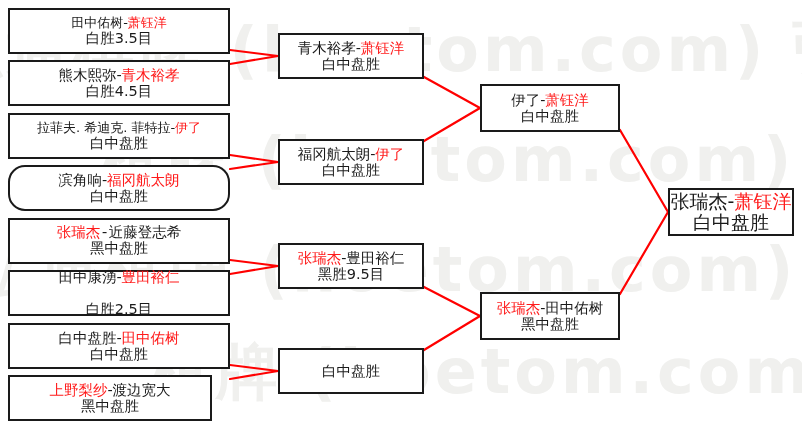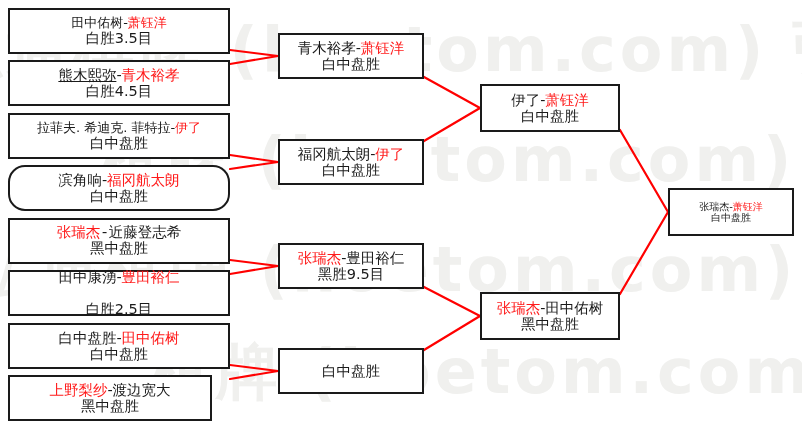--- a/index.html
+++ b/index.html
@@ -79,21 +79,21 @@
 
   
   .col-1 { left: 8px;   width: 222px; height: 46px; }
   .col-2 { left: 278px; width: 146px; height: 46px; }
   .col-3 { left: 480px; width: 140px; height: 48px; }
   .col-4 { left: 668px; width: 126px; height: 48px; }
 
   .col-1 .mb-line { font-size: 14.5px; }
   .col-2 .mb-line { font-size: 14.5px; }
   .col-3 .mb-line { font-size: 14.5px; }
-  .col-4 .mb-line { font-size: 10px; }
+  .col-4 .mb-line { font-size: 19px; }
 
   .narrow-text .mb-line.players { font-size: 13px; }
 </style>
 </head>
 <body>
 
 <div id="bracket-root">
 
   <div id="watermark-layer">
     <div class="wm-row wm-r1">弘通棋牌 (hoetom.com) 弘通</div>
@@ -119,21 +119,21 @@
         <line x1="620" y1="130" x2="668" y2="212"></line>
         <line x1="620" y1="294" x2="668" y2="212"></line>
       </g>
   </svg>
 
   <div class="match-box col-1 narrow-text" style="left: 8px; top: 8px; width: 222px; height: 46px; border-color: rgb(26, 26, 26);">
     <span class="mb-line players"><span class="p-black" style="color: rgb(26, 26, 26);">田中佑树</span><span class="p-sep">-</span><span class="p-red" style="color: rgb(255, 26, 26);">萧钰洋</span></span>
     <span class="mb-line result">白胜3.5目</span>
   </div>
   <div class="match-box col-1" style="left: 8px; top: 60px; width: 222px; height: 46px; border-color: rgb(26, 26, 26);">
-    <span class="mb-line players"><span class="p-black" style="color: rgb(26, 26, 26); text-decoration: underline;">熊木熙弥</span><span class="p-sep">-</span><span class="p-red" style="color: rgb(255, 26, 26);">青木裕孝</span></span>
+    <span class="mb-line players"><span class="p-black" style="color: rgb(26, 26, 26);">熊木熙弥</span><span class="p-sep">-</span><span class="p-red" style="color: rgb(255, 26, 26);">青木裕孝</span></span>
     <span class="mb-line result">白胜4.5目</span>
   </div>
   <div class="match-box col-1 narrow-text" style="left: 8px; top: 113px; width: 222px; height: 46px; border-color: rgb(26, 26, 26);">
     <span class="mb-line players"><span class="p-black" style="color: rgb(26, 26, 26);">拉菲夫. 希迪克. 菲特拉</span><span class="p-sep">-</span><span class="p-red" style="color: rgb(255, 26, 26);">伊了</span></span>
     <span class="mb-line result">白中盘胜</span>
   </div>
   <div class="match-box col-1" style="left: 8px; top: 165px; width: 222px; height: 46px; border-color: rgb(26, 26, 26); border-radius: 17px;">
     <span class="mb-line players"><span class="p-black" style="color: rgb(26, 26, 26);">滨角响</span><span class="p-sep">-</span><span class="p-red" style="color: rgb(255, 26, 26);">福冈航太朗</span></span>
     <span class="mb-line result">白中盘胜</span>
   </div>

